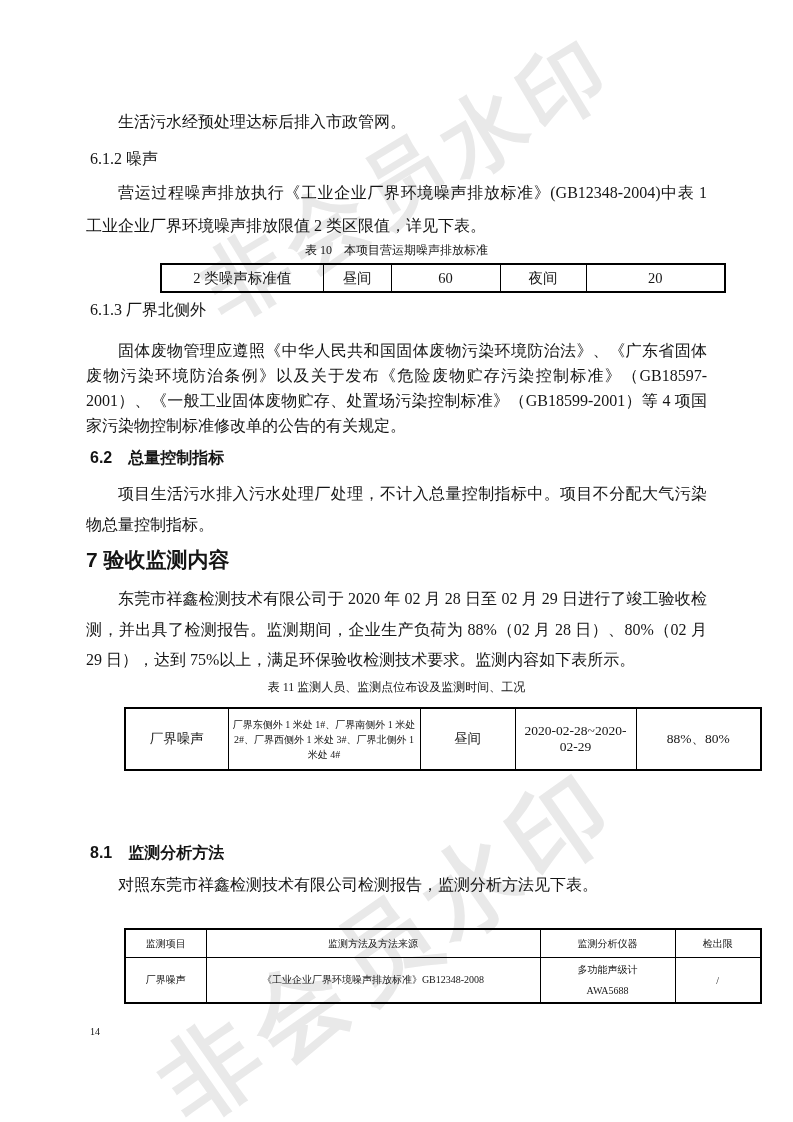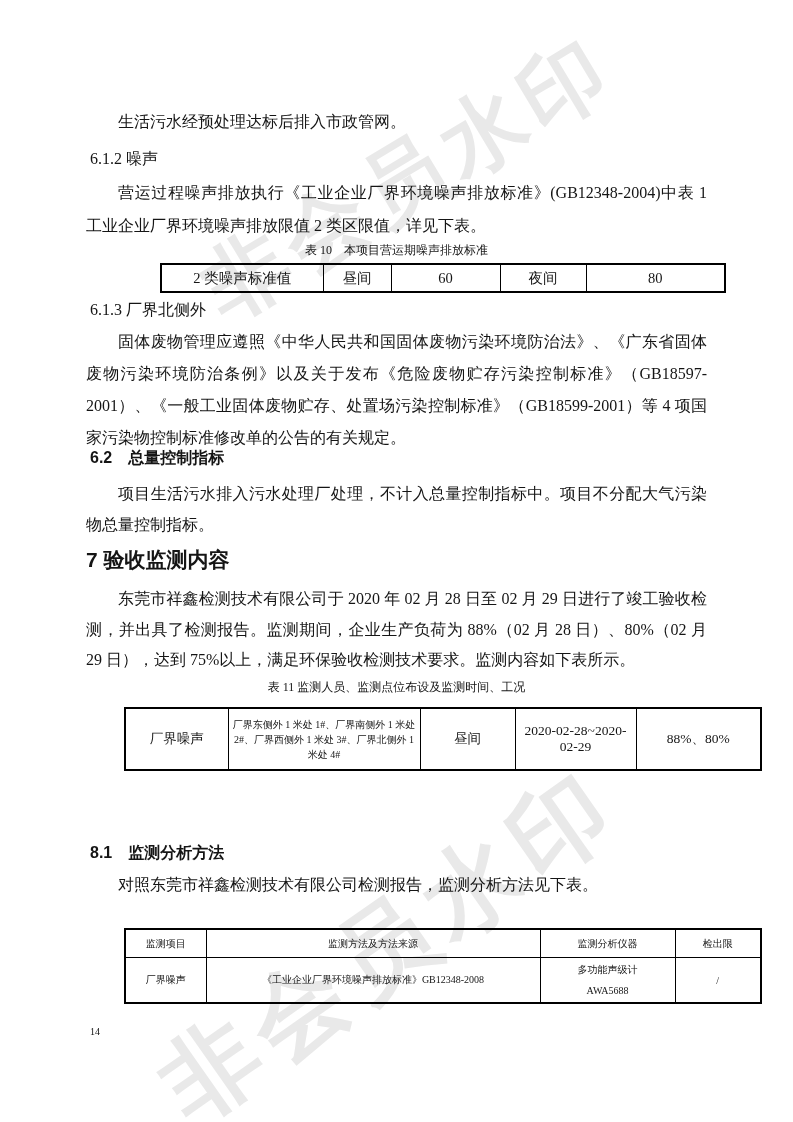--- a/index.html
+++ b/index.html
@@ -68,28 +68,28 @@
         <col style="width:109px">
         <col style="width:86px">
         <col style="width:139px">
     </colgroup>
     <tbody>
         <tr>
       <td>2 类噪声标准值</td>
       <td>昼间</td>
       <td>60</td>
       <td>夜间</td>
-      <td>80</td>
+      <td>20</td>
     </tr>
   </tbody>
     </table>
 
   <div class="blk subnum" style="top:300px">6.1.3 厂界北侧外</div>
 
-  <div class="blk para" style="top:326px; line-height:32px">固体废物管理应遵照《中华人民共和国固体废物污染环境防治法》、《广东省固体废物污染环境防治条例》以及关于发布《危险废物贮存污染控制标准》（GB18597-2001）、《一般工业固体废物贮存、处置场污染控制标准》（GB18599-2001）等 4 项国家污染物控制标准修改单的公告的有关规定。</div>
+  <div class="blk para" style="top:338px; line-height:25px">固体废物管理应遵照《中华人民共和国固体废物污染环境防治法》、《广东省固体废物污染环境防治条例》以及关于发布《危险废物贮存污染控制标准》（GB18597-2001）、《一般工业固体废物贮存、处置场污染控制标准》（GB18599-2001）等 4 项国家污染物控制标准修改单的公告的有关规定。</div>
 
   <div class="blk subhead" style="top:448px">6.2　总量控制指标</div>
 
   <div class="blk para" style="top:478px">项目生活污水排入污水处理厂处理，不计入总量控制指标中。项目不分配大气污染物总量控制指标。</div>
 
   <div class="blk bighead" style="top:546px">7 验收监测内容</div>
 
   <div class="blk para" style="top:584px; line-height:30.5px">东莞市祥鑫检测技术有限公司于 2020 年 02 月 28 日至 02 月 29 日进行了竣工验收检测，并出具了检测报告。监测期间，企业生产负荷为 88%（02 月 28 日）、80%（02 月 29 日），达到 75%以上，满足环保验收检测技术要求。监测内容如下表所示。</div>
 
   <div class="blk caption" style="top:679px">表 11 监测人员、监测点位布设及监测时间、工况</div>

